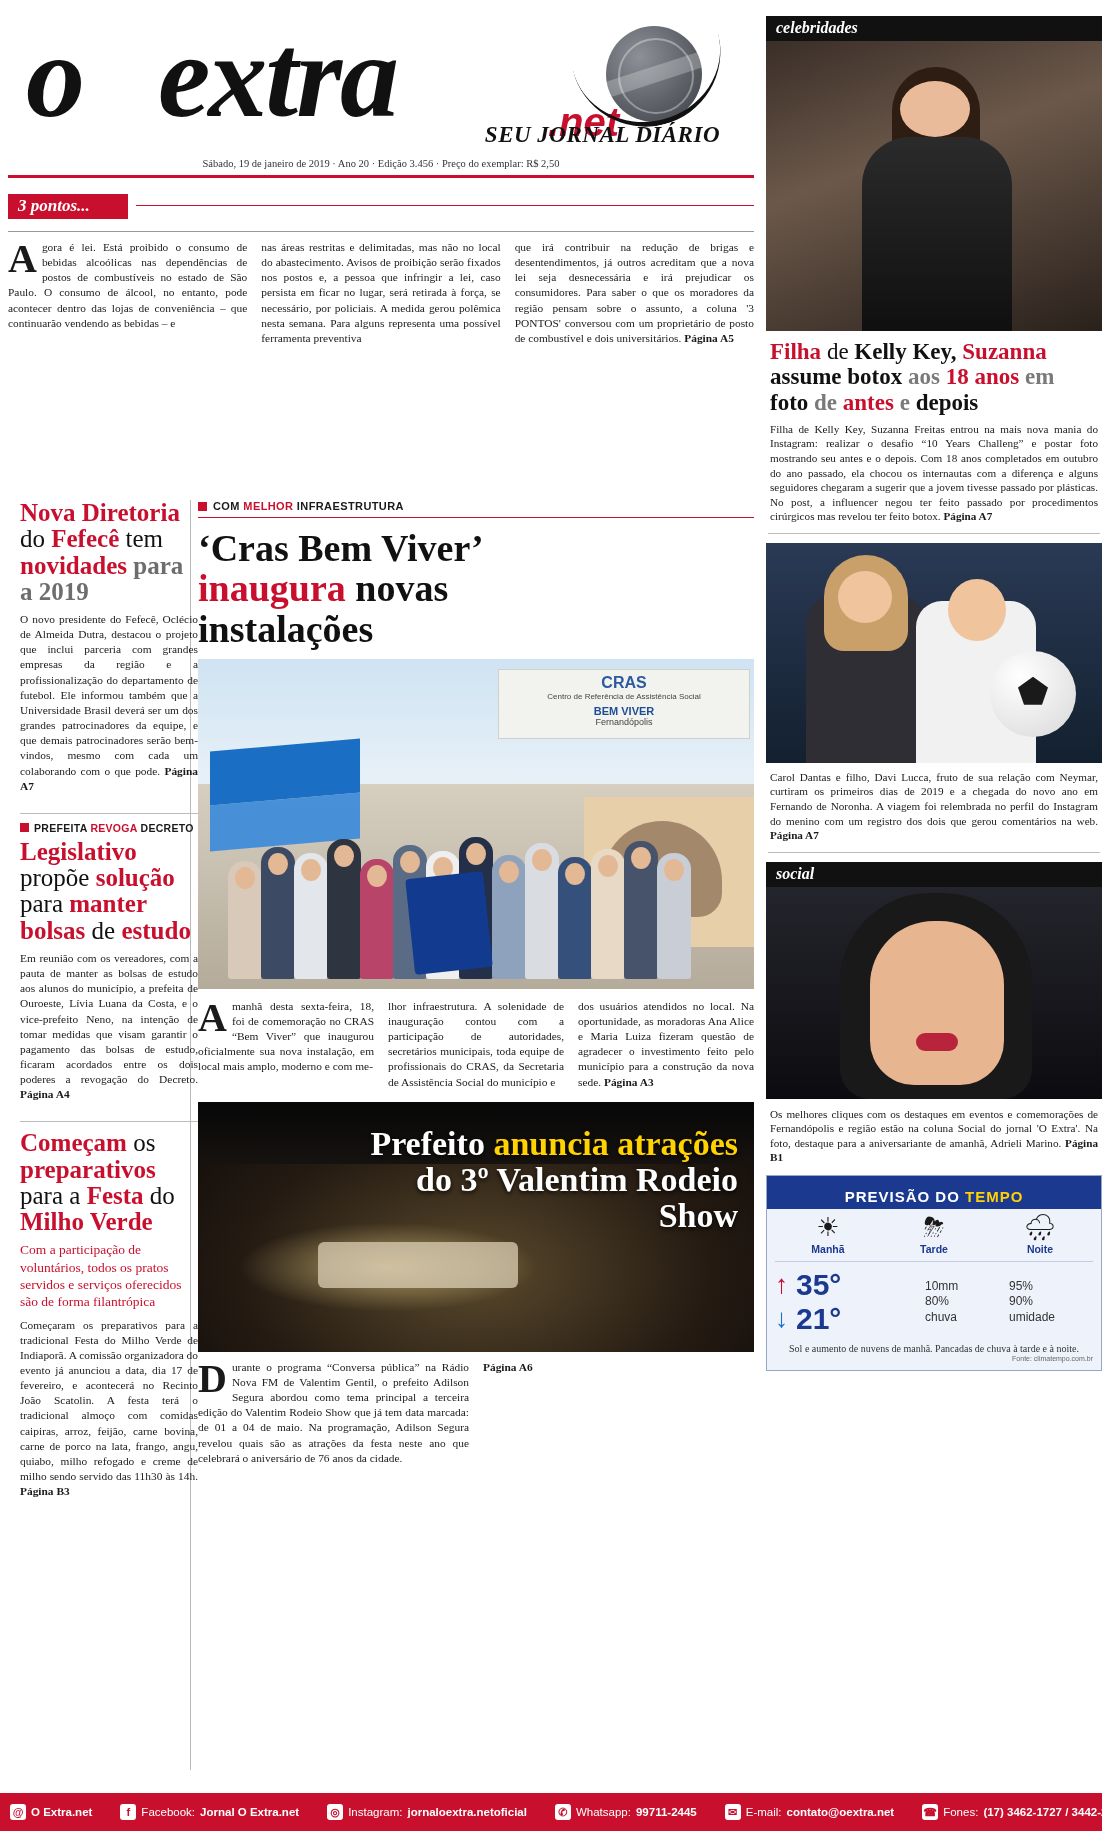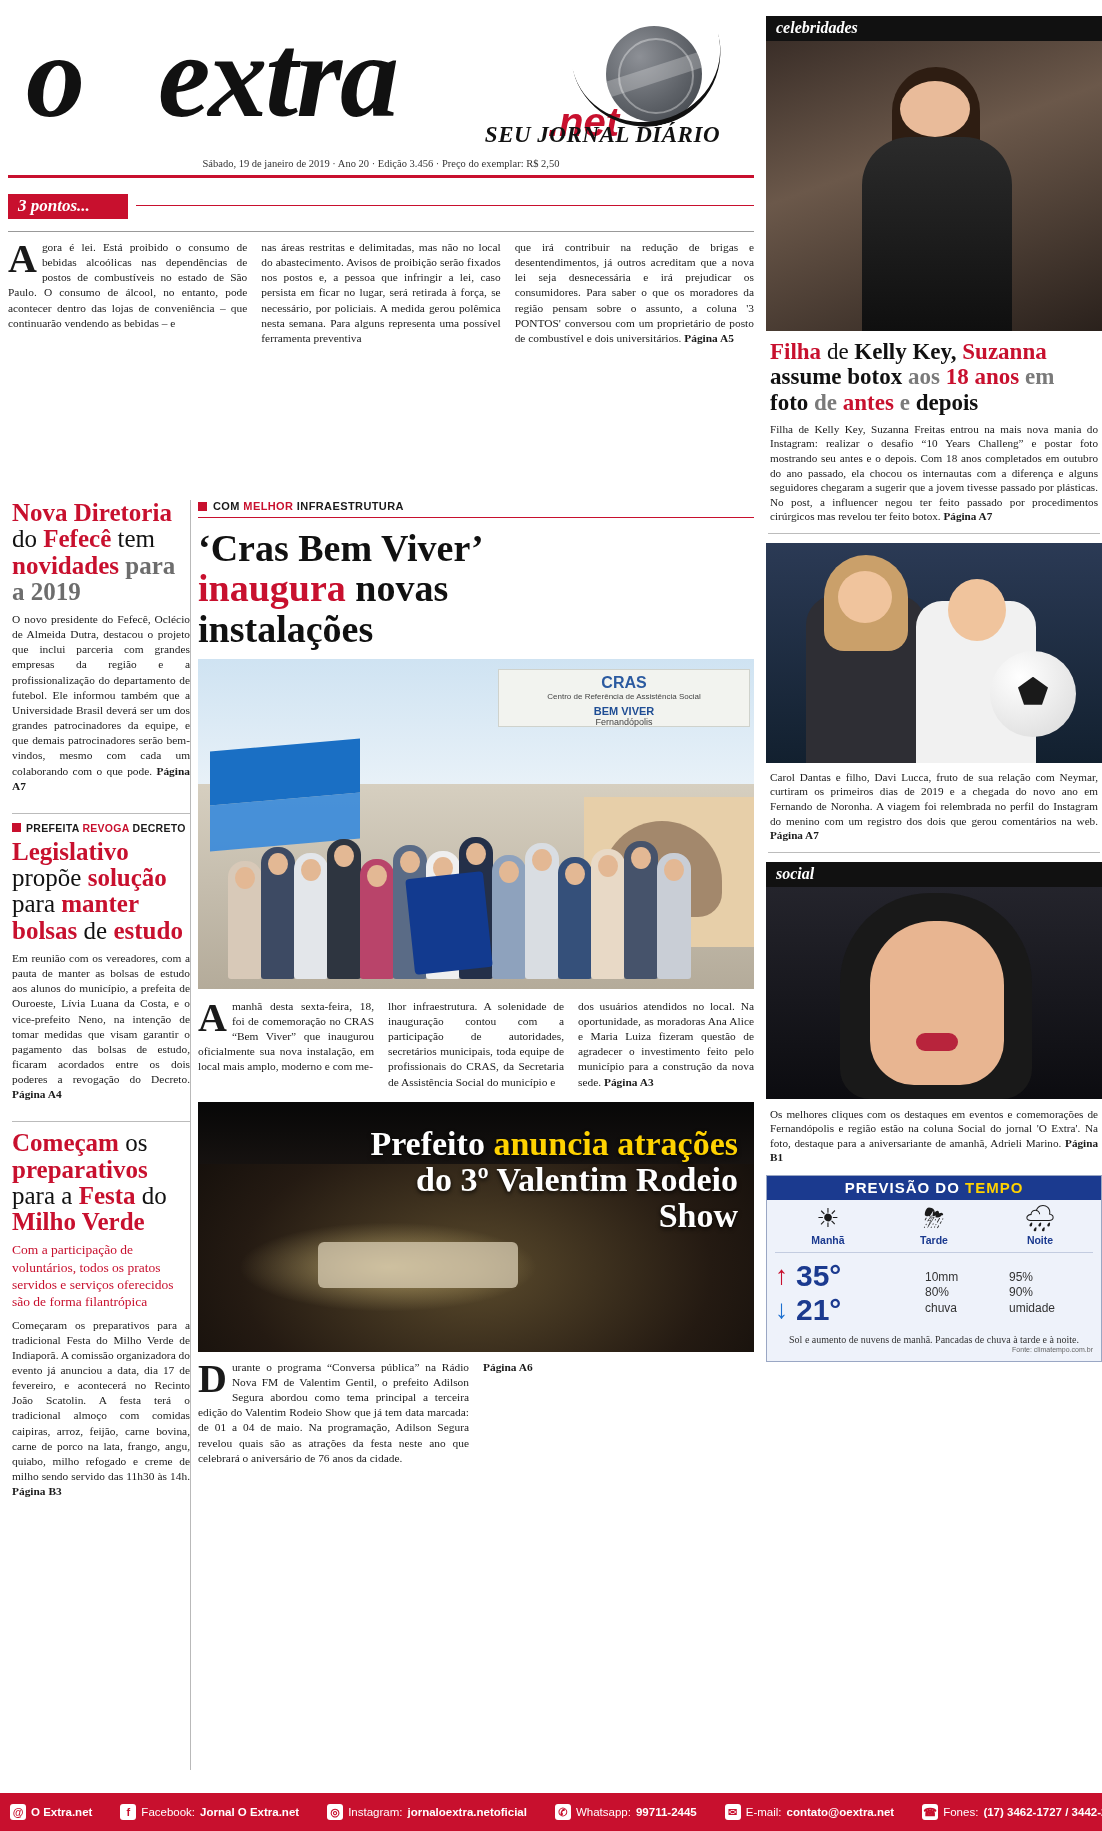--- a/index.html
+++ b/index.html
@@ -42,21 +42,21 @@
 
   .lead-cols { display: grid; grid-template-columns: 1fr 1fr 1fr; gap: 14px; }
   .lead-cols p { margin: 0; font-size: 11.4px; line-height: 1.33; text-align: justify; }
   .dropcap:first-letter {
     float: left; font-size: 40px; line-height: 0.82; padding: 3px 5px 0 0; font-weight: bold; font-family: "Liberation Serif", serif;
   }
   .bold-ref { font-weight: bold; }
 
   
   .main-grid { position: absolute; left: 8px; top: 500px; width: 746px; }
-  .col-left { position: absolute; left: 4px; top: 0; width: 178px; }
+  .col-left { position: absolute; left: 12px; top: 0; width: 178px; }
   .col-main { position: absolute; left: 190px; top: 0; width: 556px; }
   .vrule { position: absolute; left: 182px; top: 0; width: 1px; height: 1270px; background: #b9b9b9; }
 
   
   .lc-block { padding-bottom: 10px; }
   .lc-head { font-family: "Liberation Serif", serif; font-weight: bold; font-size: 25px; line-height: 1.05; color: #c8102e; }
   .lc-head .gray { color: #6d6d6d; font-weight: bold; }
   .lc-head .light { font-weight: normal; color: #111; }
   .lc-body { margin-top: 7px; font-size: 11.4px; line-height: 1.33; text-align: justify; }
   .lc-rule { height: 1px; background: #bbb; margin: 9px 0 8px 0; }
@@ -69,21 +69,21 @@
   .mk-row { display: flex; align-items: center; gap: 6px; font-family: "Liberation Sans", sans-serif; font-weight: bold; font-size: 11px; letter-spacing: 0.4px; }
   .mk-row .red { color: #c8102e; }
   .mk-rule { height: 1px; background: #c8102e; margin: 5px 0 10px 0; }
   .main-headline { font-family: "Liberation Serif", serif; font-weight: bold; font-size: 38px; line-height: 1.06; color: #111; }
   .main-headline .red { color: #c8102e; }
   .sub-right { text-align: right; font-family: "Liberation Serif", serif; font-size: 19.5px; line-height: 1.22; color: #3a3a3a; }
   .head-flex { display: grid; grid-template-columns: 370px 1fr; gap: 12px; align-items: start; }
 
   .photo { position: relative; overflow: hidden; background: #d8d8d8; }
   .photo-cras { height: 330px; margin-top: 10px; background: linear-gradient(#cfe3f2 0%, #e8f1f8 38%, #c9c2b5 39%, #b9b2a5 100%); }
-  .cras-sign { position: absolute; left: 300px; top: 10px; width: 252px; height: 58px; background: #f2f3ef; border: 1px solid #cfd2cc; }
+  .cras-sign { position: absolute; left: 300px; top: 10px; width: 252px; height: 70px; background: #f2f3ef; border: 1px solid #cfd2cc; }
   .cras-sign .t1 { text-align: center; font-family: "Liberation Sans", sans-serif; font-weight: bold; font-size: 16px; color: #2b5aa0; margin-top: 4px; }
   .cras-sign .t2 { text-align: center; font-family: "Liberation Sans", sans-serif; font-size: 8px; color: #444; }
   .cras-sign .t3 { text-align: center; font-family: "Liberation Sans", sans-serif; font-weight: bold; font-size: 11px; color: #1f4d94; margin-top: 4px; }
   .cras-sign .t4 { text-align: center; font-family: "Liberation Sans", sans-serif; font-size: 9px; color: #444; }
   .cras-wall { position: absolute; left: 0; right: 0; bottom: 0; height: 205px; background: linear-gradient(#d6cfc0, #b4ab9a); }
   .cras-mural { position: absolute; right: 0; bottom: 42px; width: 170px; height: 150px; background: #e7cfa9; }
   .cras-mural:after { content: ""; position: absolute; left: 18px; top: 24px; width: 120px; height: 96px; border-radius: 60px 60px 24px 24px; background: #6b4f3a; opacity: .55; }
   .cras-banner { position: absolute; left: 12px; top: 86px; width: 150px; height: 54px; background: #1a6fc4; transform: skewY(-5deg); }
   .cras-banner2 { position: absolute; left: 12px; top: 140px; width: 150px; height: 46px; background: #2f86dd; transform: skewY(-5deg); opacity: .85; }
   .crowd { position: absolute; left: 30px; bottom: 10px; width: 470px; height: 150px; }
@@ -126,21 +126,21 @@
   .rp2 .momhair { position: absolute; left: 58px; top: 12px; width: 84px; height: 96px; border-radius: 42px 42px 20px 20px; background: #caa06a; }
   .rp2 .momface2 { position: absolute; left: 72px; top: 28px; width: 54px; height: 52px; border-radius: 50%; background: #f0c49d; }
 
   .rp3 { height: 212px; background: linear-gradient(#24242c, #0c0c10); }
   .rp3 .h { position: absolute; left: 74px; top: 6px; width: 192px; height: 206px; border-radius: 90px 90px 30px 30px; background: #191919; }
   .rp3 .f2 { position: absolute; left: 104px; top: 34px; width: 134px; height: 164px; border-radius: 64px 64px 44px 44px; background: #e8b591; }
   .rp3 .lip { position: absolute; left: 150px; top: 146px; width: 42px; height: 18px; border-radius: 12px; background: #b8243c; }
 
   
   .weather { margin-top: 10px; border: 1px solid #9aa7c4; }
-  .weather-title { background: #1b3a8f; color: #fff; text-align: center; font-family: "Liberation Sans", sans-serif; font-weight: bold; font-size: 15px; letter-spacing: 1px; padding: 3px 0 4px 0; }
+  .weather-title { background: #1b3a8f; color: #fff; text-align: center; font-family: "Liberation Sans", sans-serif; font-weight: bold; font-size: 15px; letter-spacing: 1px; padding: 12px 0 4px 0; }
   .weather-title .yel { color: #ffd200; }
   .weather-body { background: #eef2fa; padding: 6px 8px 8px 8px; }
   .w-row { display: grid; grid-template-columns: 1fr 1fr 1fr; text-align: center; }
   .w-ico { font-size: 26px; line-height: 1; }
   .w-lbl { font-family: "Liberation Sans", sans-serif; font-weight: bold; font-size: 10.5px; color: #1b3a8f; margin-top: 2px; }
   .w-sep { height: 1px; background: #c3cce0; margin: 6px 0; }
   .w-temps { display: grid; grid-template-columns: 150px 1fr; align-items: center; }
   .w-temp { font-family: "Liberation Sans", sans-serif; font-weight: bold; font-size: 30px; color: #1b3a8f; display: flex; align-items: center; gap: 8px; }
   .arrow-up { color: #c8102e; font-size: 26px; }
   .arrow-dn { color: #1b6fd0; font-size: 26px; }

